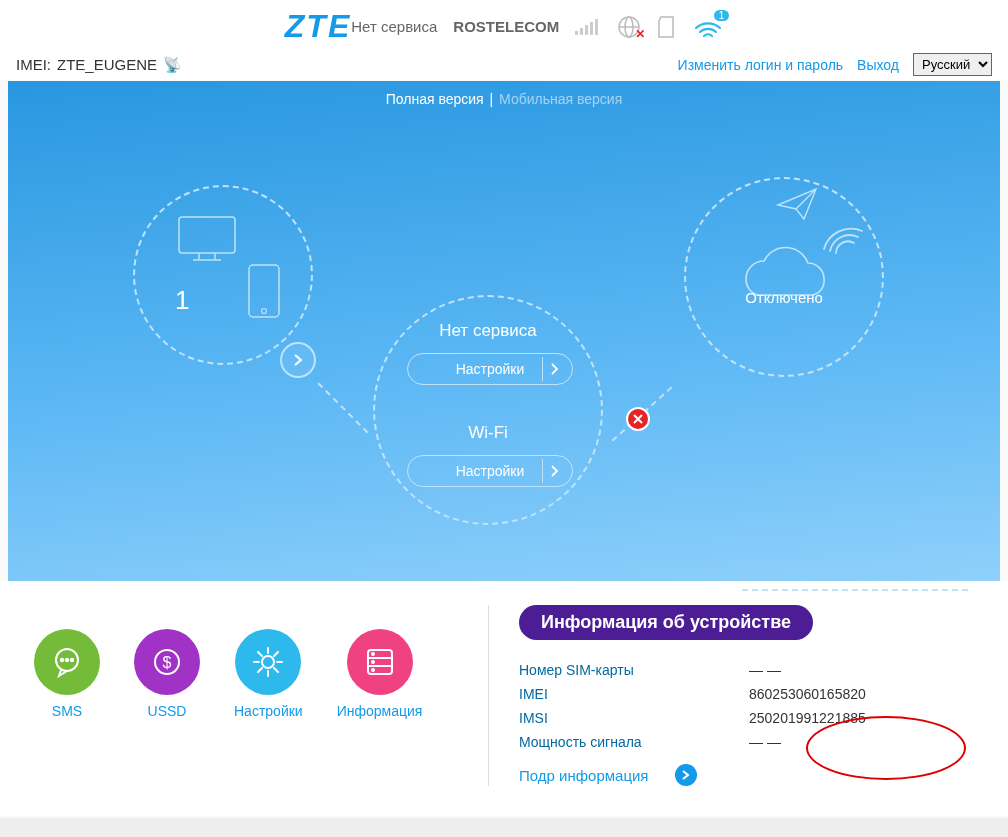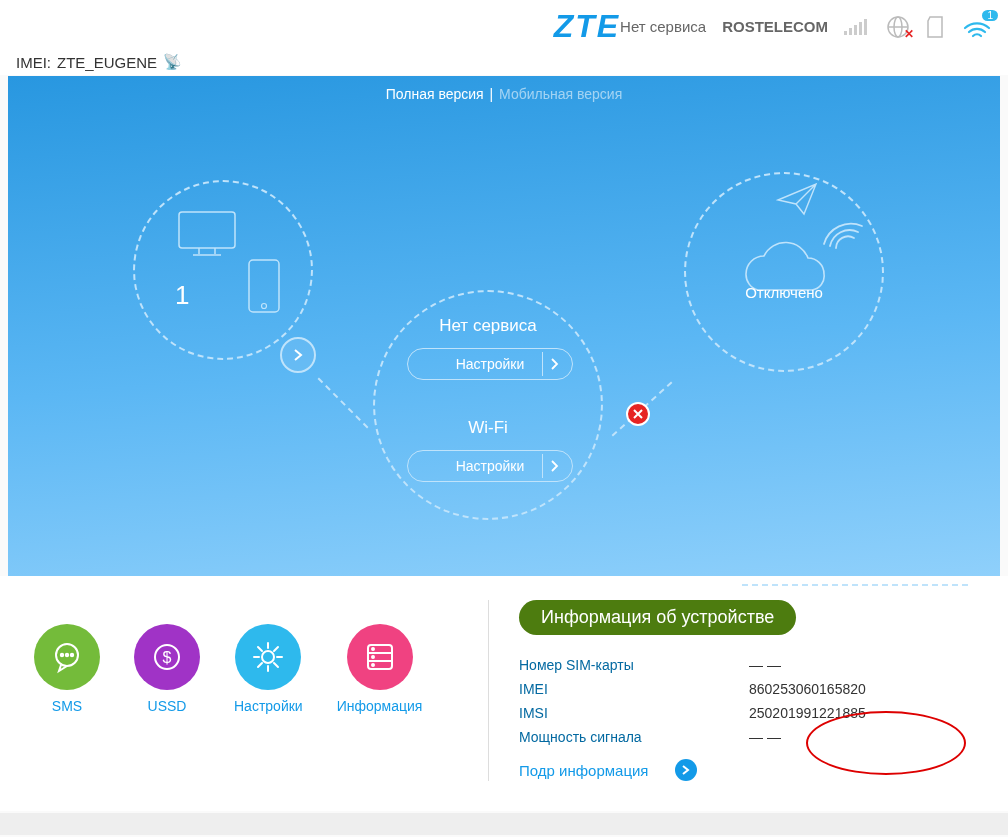--- a/index.html
+++ b/index.html
@@ -1,18 +1,18 @@
 <!DOCTYPE html>
 <html><head>
 <meta charset="utf-8">
 <style>
 *{margin:0;padding:0;box-sizing:border-box}
 body{width:1008px;background:#fafafa;font-family:Arial,sans-serif;color:#333}
 .hdr{background:#fff;padding:8px 16px 4px}
-.hdr-row1{display:flex;align-items:center;justify-content:flex-end}
+.hdr-row1{display:flex;align-items:center;justify-content:center}
 .logo{font-size:32px;font-weight:800;color:#139AE8;letter-spacing:2px;font-style:italic}
 .status-icons{display:flex;align-items:center;gap:16px}
 .status-text{color:#666;font-size:15px}
 .icon-box{display:flex;align-items:center}
 .hdr-row2{display:flex;justify-content:space-between;align-items:center;margin-top:8px}
 .ssid{font-size:15px;color:#333;display:flex;align-items:center;gap:6px}
 .top-links{display:flex;align-items:center;gap:14px;position:relative}
 .top-links a{color:#139AE8;text-decoration:none;font-size:14px}
 .lang-sel{padding:2px 4px;border:1px solid #666;font-size:13px}
 .hero{background:linear-gradient(175deg,#2897E0 0%,#5BB7F4 55%,#8FD0FB 100%);height:500px;position:relative;margin:1px 8px 0;color:#fff}
@@ -46,21 +46,21 @@
 .bot{display:flex;padding:24px 18px 30px;background:#fff}
 .bot-left{display:flex;gap:34px;padding-left:16px;padding-top:24px;width:470px}
 .app{display:flex;flex-direction:column;align-items:center;gap:8px;cursor:pointer}
 .app .ico{width:66px;height:66px;border-radius:50%;display:flex;align-items:center;justify-content:center}
 .app .lbl{color:#139AE8;font-size:14px}
 .i-sms{background:#74BB3A}
 .i-ussd{background:#A033C6}
 .i-set{background:#2EB9ED}
 .i-info{background:#F04281}
 .bot-right{flex:1;border-left:1px solid #ddd;padding-left:30px;position:relative}
-.info-pill{display:inline-block;background:#4d7c0f;color:#fff;padding:7px 22px;border-radius:20px;font-size:18px;font-weight:400;margin-bottom:18px}
+.info-pill{display:inline-block;background:#4c1d95;color:#fff;padding:7px 22px;border-radius:20px;font-size:18px;font-weight:700;margin-bottom:18px}
 .info-row{display:flex;font-size:14px;padding:4px 0}
 .info-row .k{width:230px;color:#0369a1}
 .info-row .v{color:#333}
 .more-row{display:flex;align-items:center;gap:26px;margin-top:10px}
 .more-row a{color:#139AE8;text-decoration:none;font-size:15px}
 .more-row .go{width:22px;height:22px;border-radius:50%;background:#139AE8;display:flex;align-items:center;justify-content:center}
 .red-ell{position:absolute;border:2px solid #D00;border-radius:50%}
 .ell2{width:160px;height:64px;right:24px;bottom:6px}
 .footer-bar{height:22px;background:#eee;margin-top:2px}
 </style>
@@ -107,20 +107,28 @@
           </svg>
       <span style="position:absolute;right:-6px;top:-6px;background:#2EB9ED;color:#fff;border-radius:8px;font-size:10px;padding:0 5px">1</span>
     </span>
   </div>
  </div>
  <div class="hdr-row2">
   <div class="ssid">
     <span>IMEI:</span>
         <span>ZTE_EUGENE</span>
     <span>📡</span>
+  </div>
+  <div class="top-links">
+
+    <a href="#">Изменить логин и пароль</a>
+    <a href="#">Выход</a>
+    <select class="lang-sel">
+      <option>Русский</option>
+    </select>
   </div>
  </div>
 </div>
 
 <div class="hero">
  <div class="ver-bar">
    <span>Полная версия</span><span class="sep"> | </span><span class="inactive">Мобильная версия</span>
  </div>
  <div class="big-area">
    <div class="dash-circle c-left">

